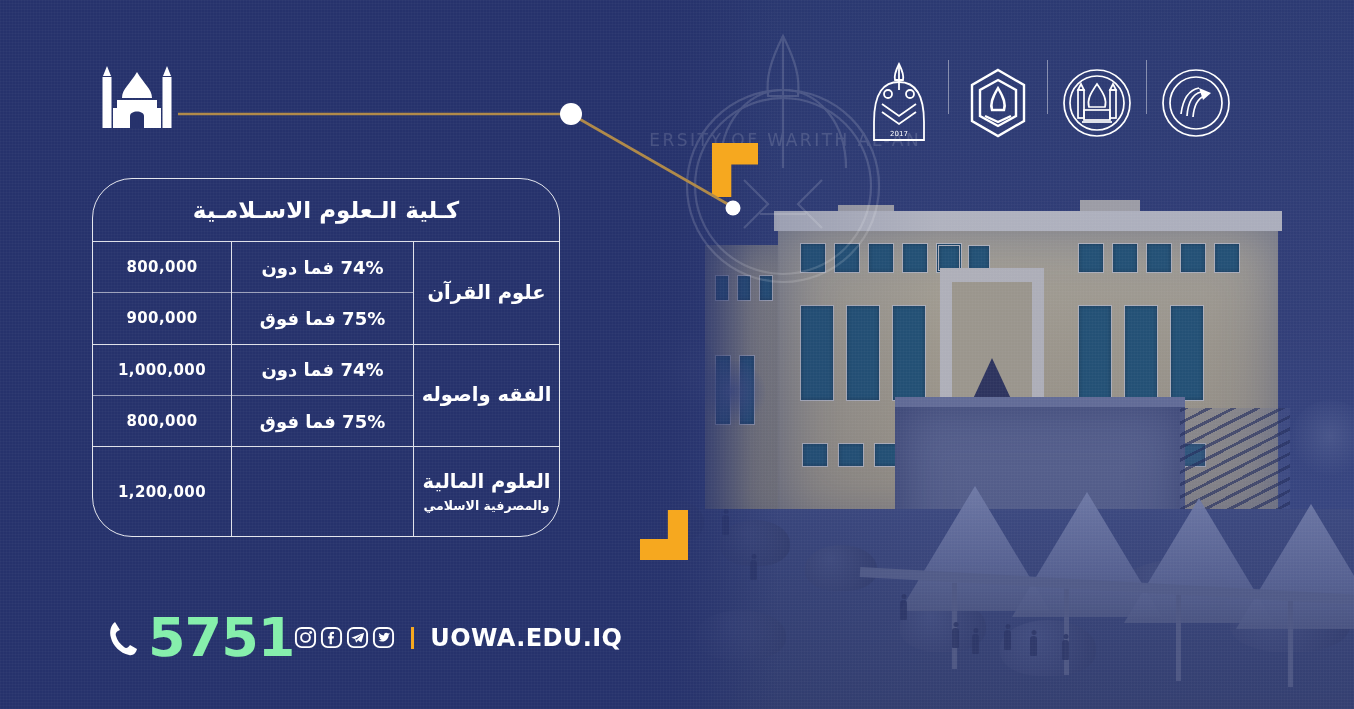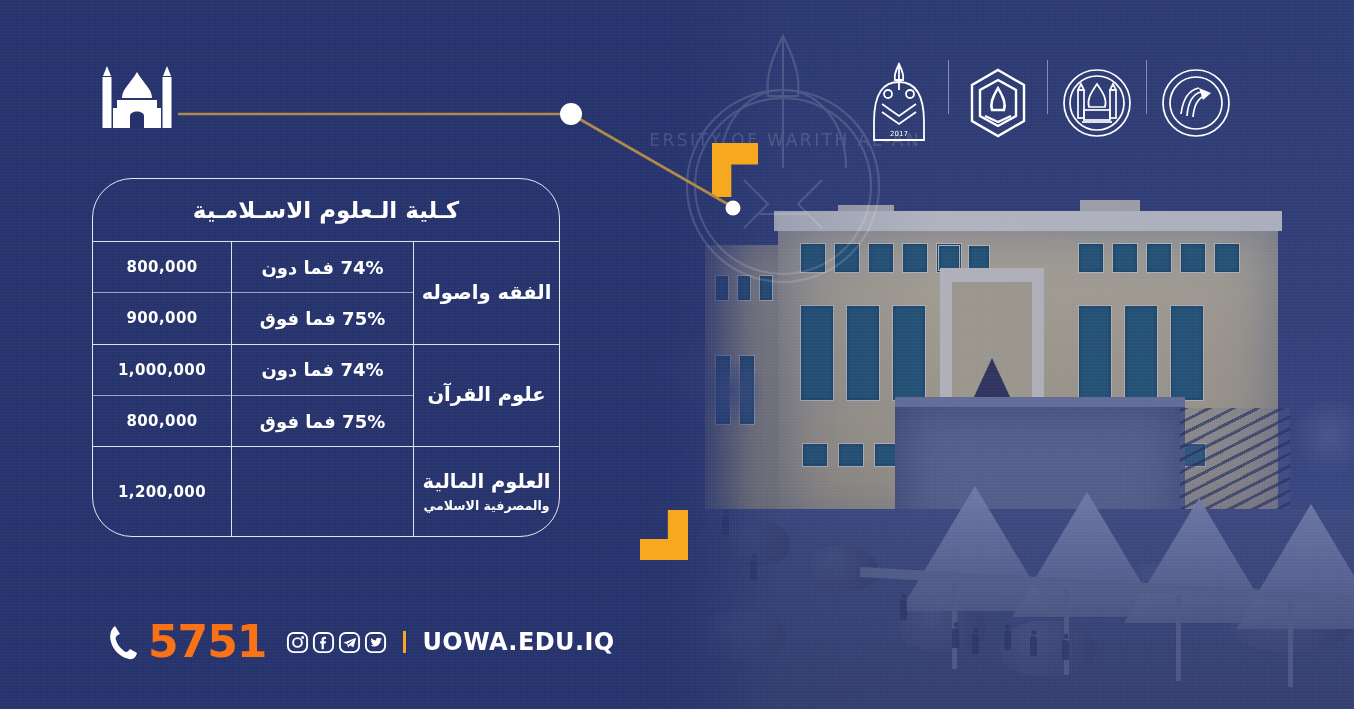--- a/index.html
+++ b/index.html
@@ -399,30 +399,29 @@
   }
 
   .phone-block {
     display: flex;
     align-items: center;
     gap: 10px;
   }
   .phone-icon { width: 30px; height: 38px; }
   .phone-icon svg { width: 100%; height: 100%; }
   .hotline {
-    color: #f97316;
-    font-size: 44px;
+    color: #86efac;
+    font-size: 54px;
     font-weight: bold;
     letter-spacing: -1px;
     line-height: .86;
     font-family: "DejaVu Sans", "Liberation Sans", sans-serif;
   }
 
   .contact-right {
-    margin-left: 20px;
     display: flex;
     flex-direction: column;
     gap: 5px;
   }
   .contact-top {
     display: flex;
     align-items: center;
     gap: 9px;
   }
   .social-row { display: flex; gap: 3px; }
@@ -690,24 +689,24 @@
   </div>
 
   <div class="fee-card">
 
     <div class="fee-title">كـلية الـعلوم الاسـلامـية</div>
 
     <div class="fee-body">
 
       <div class="col-subject">
         <div class="cell h-2 sep">
+          <span class="subj-txt">علوم القرآن</span>
+        </div>
+        <div class="cell h-2 sep">
           <span class="subj-txt">الفقه واصوله</span>
-        </div>
-        <div class="cell h-2 sep">
-          <span class="subj-txt">علوم القرآن</span>
         </div>
         <div class="cell h-last subj-stack">
           <span class="subj-txt">العلوم المالية</span>
           <span class="subj-sub">والمصرفية الاسلامي</span>
         </div>
       </div>
 
       <div class="col-pct">
         <div class="cell h-1 sep-soft">
           <span class="pct-txt">74% فما دون</span>

